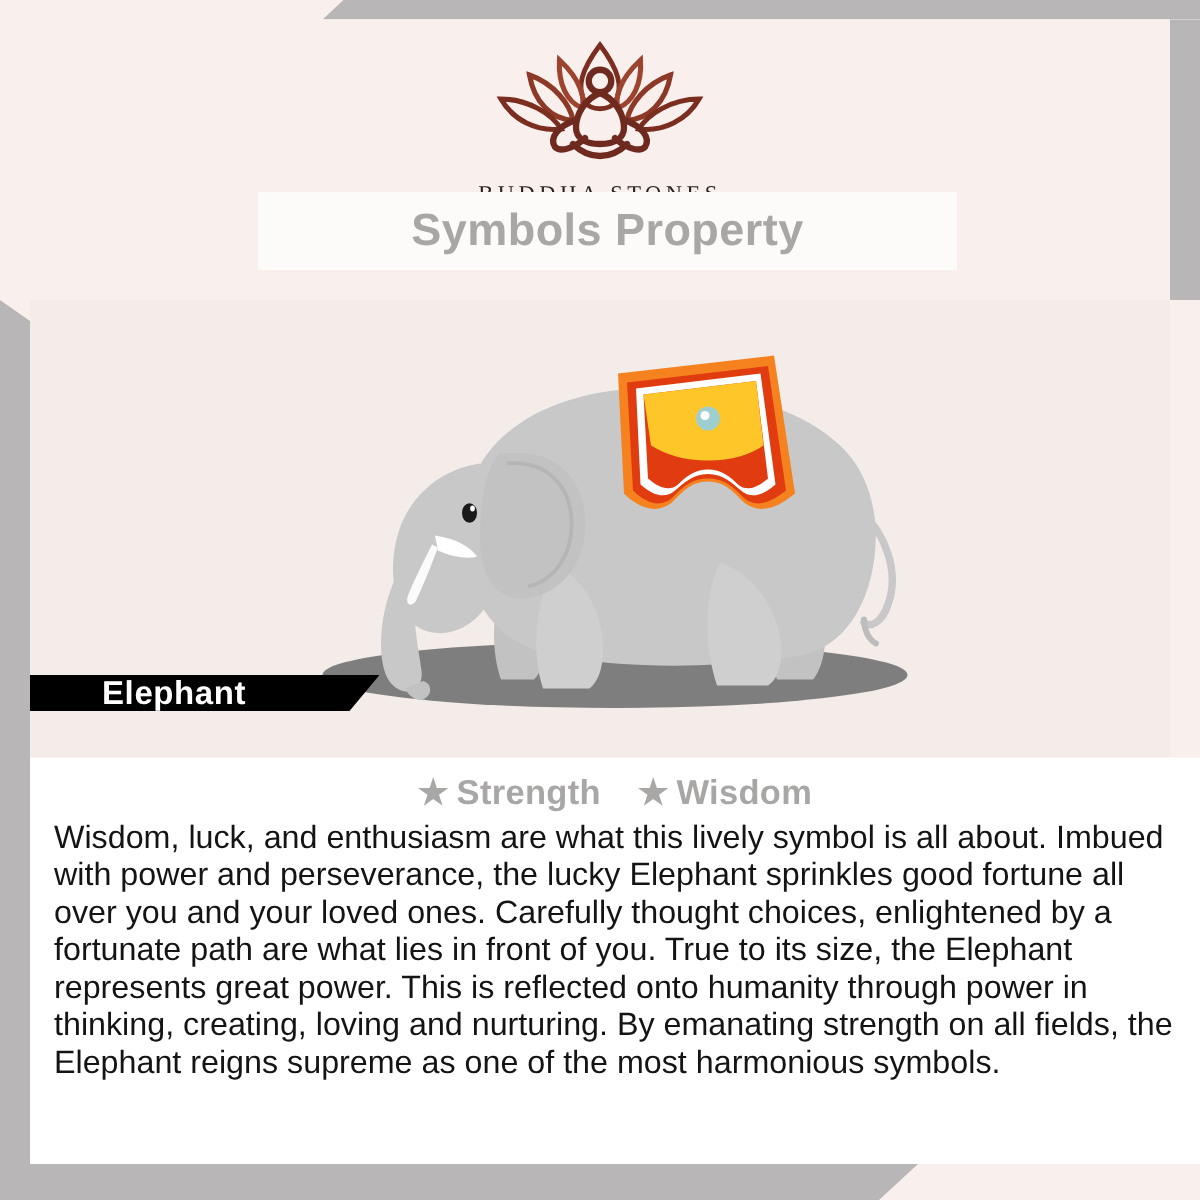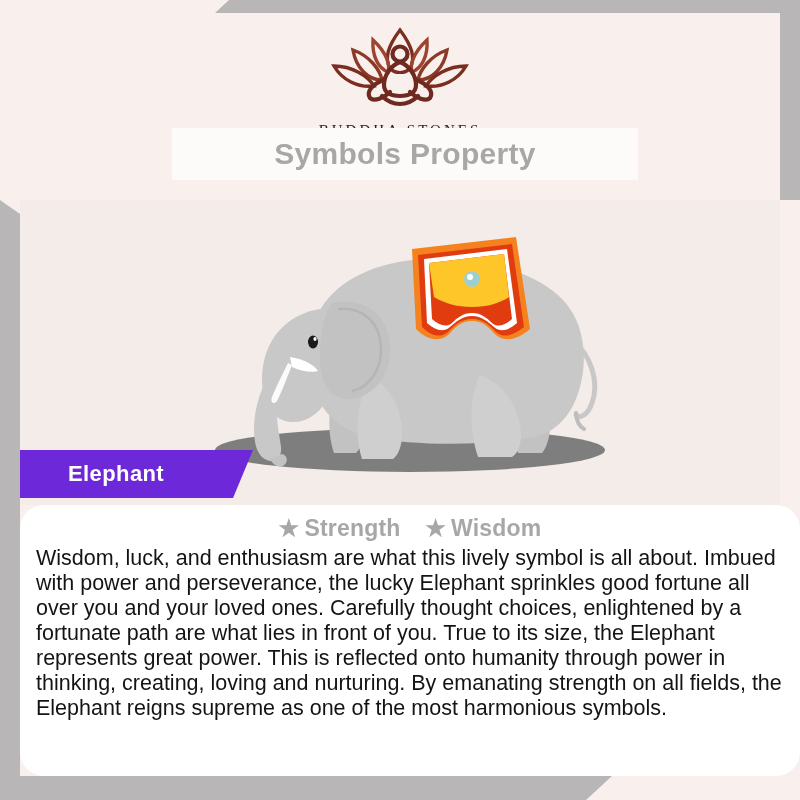--- a/index.html
+++ b/index.html
@@ -132,43 +132,42 @@
     width: 760px;
     height: 290px;
   }
 
   
   .label-ribbon {
     position: absolute;
     top: 450px;
     left: 20px;
     width: 233px;
-    height: 48px;
-    background: #6d28d9;
+    height: 24px;
+    background: #000000;
     clip-path: polygon(0 0, 100% 0, calc(100% - 20px) 100%, 0 100%);
     display: flex;
     align-items: center;
   }
   .label-text {
     margin-left: 48px;
     color: #ffffff;
     font-size: 22px;
     font-weight: bold;
     letter-spacing: 0.4px;
   }
 
   
   .text-card {
     position: absolute;
     top: 505px;
     left: 20px;
     width: 780px;
     height: 271px;
     background: #ffffff;
-    border-radius: 24px;
   }
   .attributes {
     margin: 10px 0 0 0;
     text-align: center;
     font-size: 23px;
     font-weight: bold;
     color: #a9a7a6;
     letter-spacing: 0.2px;
   }
   .attr-item {

